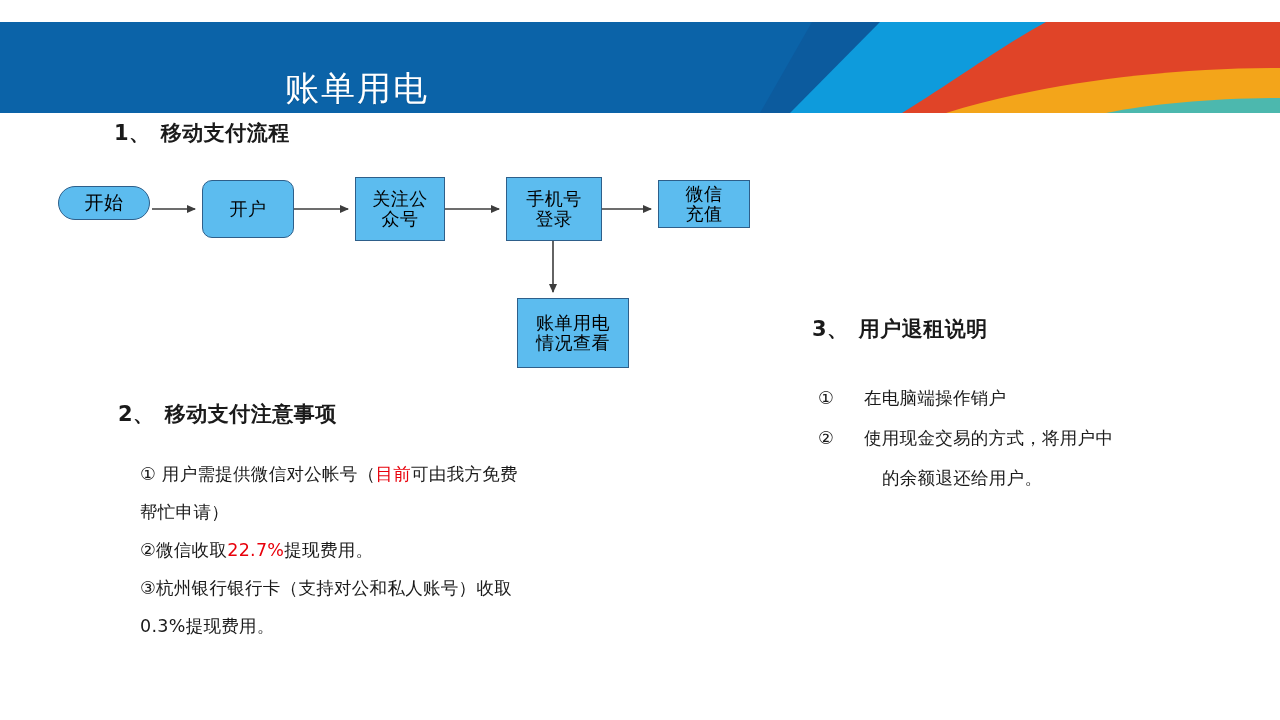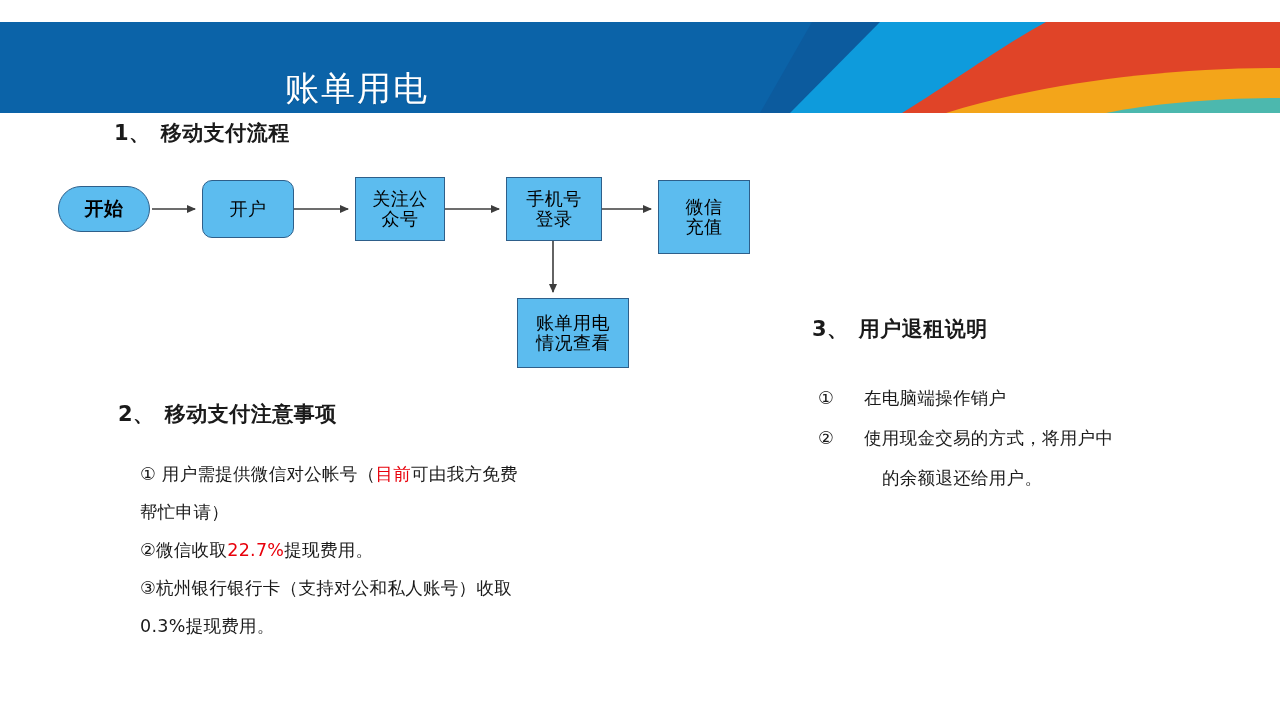--- a/index.html
+++ b/index.html
@@ -127,25 +127,25 @@
     color: #000000;
     line-height: 1.12;
     letter-spacing: 0.5px;
   }
   .node.oval {
     border-radius: 40px;
     font-size: 19px;
   }
   .node span { display: block; }
 
-  #node-start { left: 58px;  top: 186px; width: 92px;  height: 46px; font-weight: bold; }
+  #node-start { left: 58px;  top: 186px; width: 92px;  height: 34px; }
   #node-open  { left: 202px; top: 180px; width: 92px;  height: 58px; border-radius: 10px; }
   #node-follow{ left: 355px; top: 177px; width: 90px;  height: 64px; }
   #node-login { left: 506px; top: 177px; width: 96px;  height: 64px; }
-  #node-recharge { left: 658px; top: 180px; width: 92px; height: 74px; }
+  #node-recharge { left: 658px; top: 180px; width: 92px; height: 48px; }
   #node-bill  { left: 497px; top: 298px; width: 112px; height: 70px; margin-left: 20px; }
 
   
   .body-text {
     position: absolute;
     font-family: "DejaVu Sans", sans-serif;
     font-size: 17.5px;
     color: #1a1a1a;
     line-height: 38px;
     letter-spacing: 0.3px;

